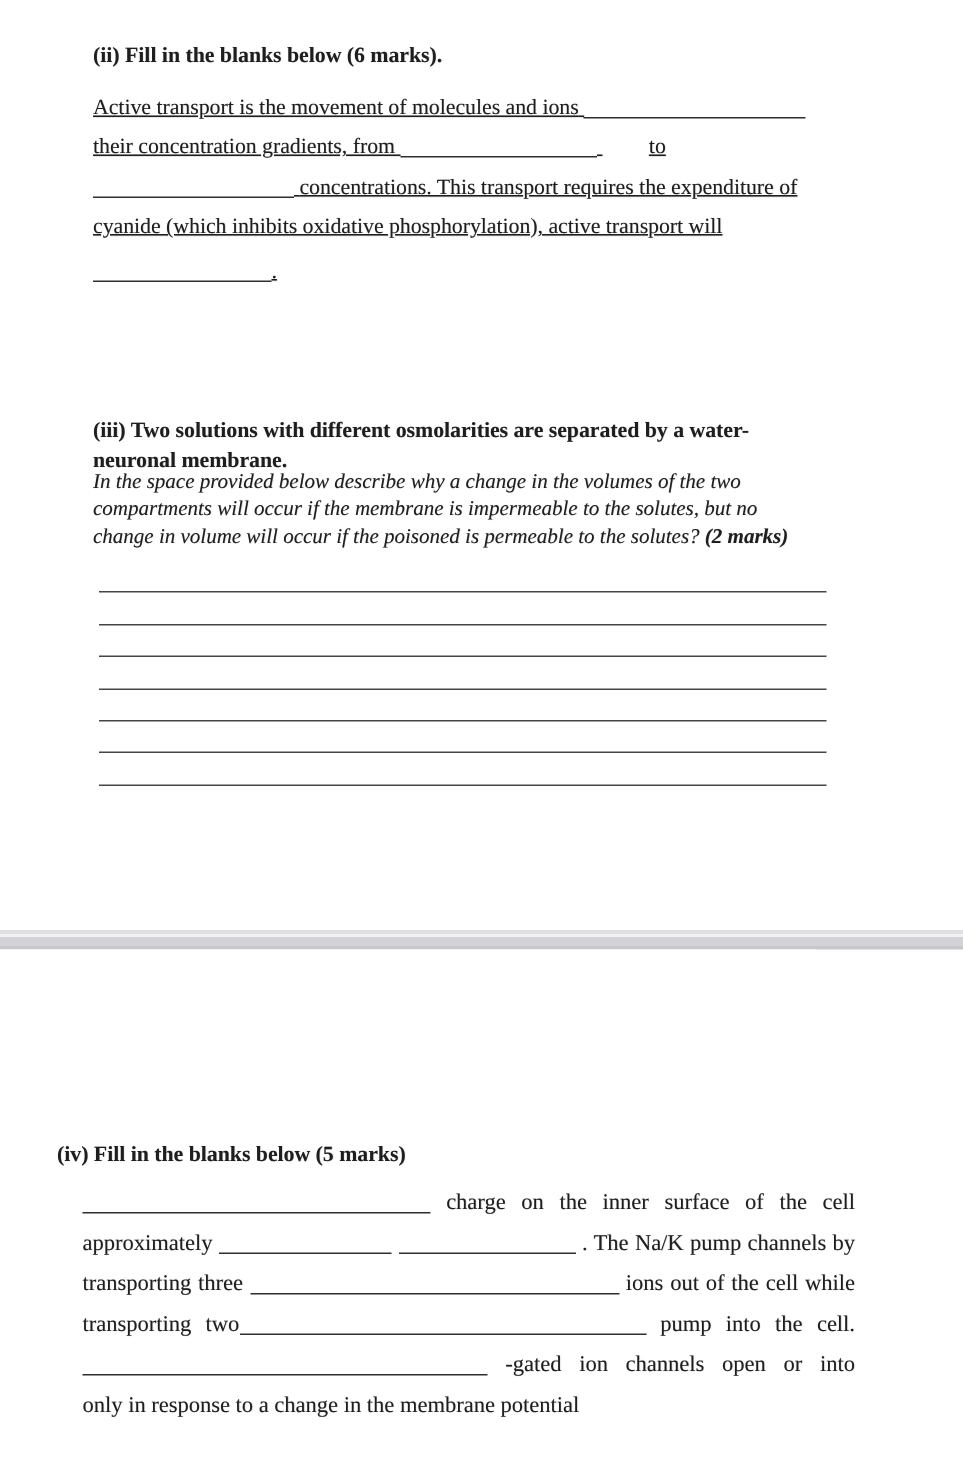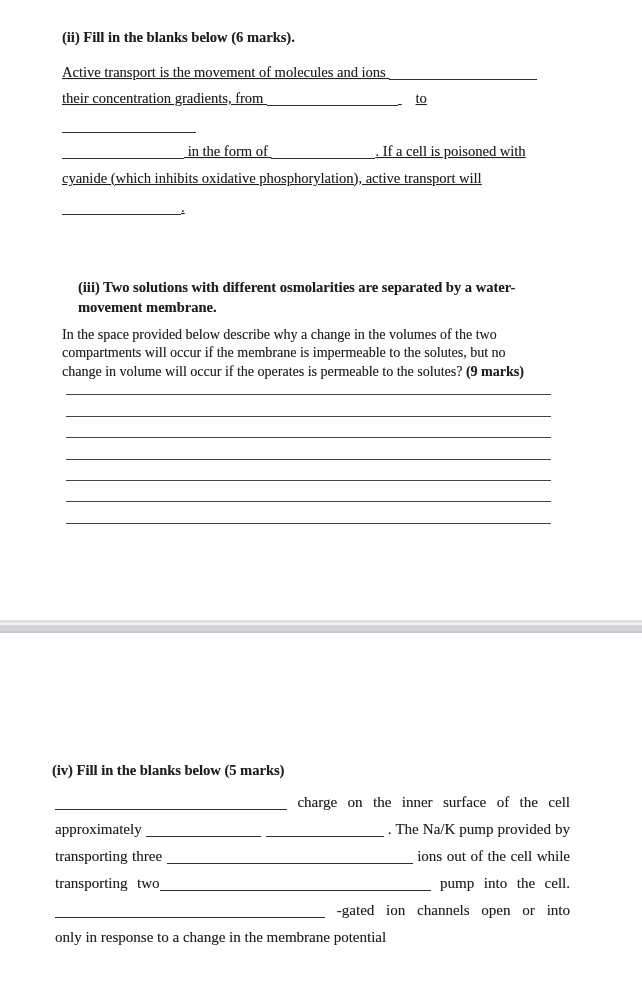--- a/index.html
+++ b/index.html
@@ -27,41 +27,41 @@
   .scan { text-shadow: 0.2px 0.2px 0.6px rgba(0,0,0,0.35); }
 
   
   .q2-heading { top: 29px; left: 62px; font-size: 14.5px; }
   .q2-body { top: 59px; left: 62px; width: 500px; font-size: 14.5px; }
   .q2-body .line { line-height: 26.4px; white-space: nowrap; text-decoration: underline; }
   .q2-body .line.last { margin-top: 3px; }
 
   
   .q3-heading { top: 277px; left: 62px; width: 505px; font-size: 14.5px; }
-  .q3-heading .line { line-height: 20px; white-space: nowrap; margin-left: 16px; }
-  .q3-body { top: 326px; left: 62px; width: 510px; font-size: 14px; }
+  .q3-heading .line { line-height: 20px; white-space: nowrap; }
+  .q3-body { top: 313px; left: 62px; width: 510px; font-size: 14px; font-style: italic; }
   .q3-body .line { line-height: 18.4px; white-space: nowrap; }
   .answer-lines { top: 374px; left: 66px; width: 485px; }
   .rule { height: 21.4px; border-bottom: 1.6px solid #454545; }
 
   
-  .q4-heading { top: 762px; left: 52px; font-size: 14.5px; }
+  .q4-heading { top: 762px; left: 38px; font-size: 14.5px; }
   .q4-body { top: 789px; left: 55px; width: 515px; font-size: 15px; }
   .q4-body .line { line-height: 27px; }
   .q4-body .jline { text-align: justify; text-align-last: justify; text-justify: inter-word; }
   .q4-body .plain { text-align: left; white-space: nowrap; }
 
   
   .blank {
     display: inline-block;
     height: 13px;
     border-bottom: 1.4px solid #2e2e2e;
     vertical-align: -3px;
   }
-  .to-gap { margin-left: 14px; text-align: right; }
+  .to-gap { margin-left: 31px; text-align: right; }
   .pairgap { display: inline-block; width: 5px; }
 </style>
 </head>
 <body>
 
 <div class="viewport scan">
 
   <div class="page page1">
 
     <div class="abs q2-heading bold">(ii) Fill in the blanks below (6 marks).</div>
@@ -71,45 +71,41 @@
         <span>Active transport is the movement of molecules and ions</span>
         <span class="blank" style="width:148px"></span>
       </div>
       <div class="line">
         <span>their concentration gradients, from</span>
         <span class="blank" style="width:131px"></span>
         <span class="to-gap">to</span>
       </div>
       <div class="line">
         <span class="blank" style="width:134px"></span>
-      </div>
-      <div class="line">
-        <span class="blank" style="width:122px"></span>
-        <span>in the form of</span>
-        <span class="blank" style="width:104px"></span><span>. If a cell is poisoned with</span>
+        <span>concentrations. This transport requires the expenditure of</span>
       </div>
       <div class="line">
         <span>cyanide (which inhibits oxidative phosphorylation), active transport will</span>
       </div>
       <div class="line last">
         <span class="blank" style="width:119px"></span><span>.</span>
       </div>
     </div>
 
     <div class="abs q3-heading bold">
       <div class="line">(iii) Two solutions with different osmolarities are separated by a water-</div>
-      <div class="line">movement membrane.</div>
+      <div class="line">neuronal membrane.</div>
     </div>
 
     <div class="abs q3-body">
       <div class="line">In the space provided below describe why a change in the volumes of the two</div>
       <div class="line">compartments will occur if the membrane is impermeable to the solutes, but no</div>
       <div class="line">
-        <span>change in volume will occur if the operates is permeable to the solutes?</span>
-        <span class="bold">(9 marks)</span>
+        <span>change in volume will occur if the poisoned is permeable to the solutes?</span>
+        <span class="bold">(2 marks)</span>
       </div>
     </div>
 
     <div class="abs answer-lines">
       <div class="rule"></div>
       <div class="rule"></div>
       <div class="rule"></div>
       <div class="rule"></div>
       <div class="rule"></div>
       <div class="rule"></div>
@@ -124,21 +120,21 @@
   <div class="abs q4-heading bold">(iv) Fill in the blanks below (5 marks)</div>
 
   <div class="abs q4-body">
     <div class="line jline">
       <span class="blank" style="width:232px"></span>
       <span>charge on the inner surface of the cell</span>
     </div>
     <div class="line jline">
       <span>approximately</span>
       <span style="white-space:nowrap"><span class="blank" style="width:115px"></span><span class="pairgap"></span><span class="blank" style="width:118px"></span></span>
-      <span>. The Na/K pump provided by</span>
+      <span>. The Na/K pump channels by</span>
     </div>
     <div class="line jline">
       <span>transporting three</span>
       <span class="blank" style="width:246px"></span>
       <span>ions out of the cell while</span>
     </div>
     <div class="line jline">
       <span>transporting two</span><span class="blank" style="width:271px"></span>
       <span>pump into the cell.</span>
     </div>

